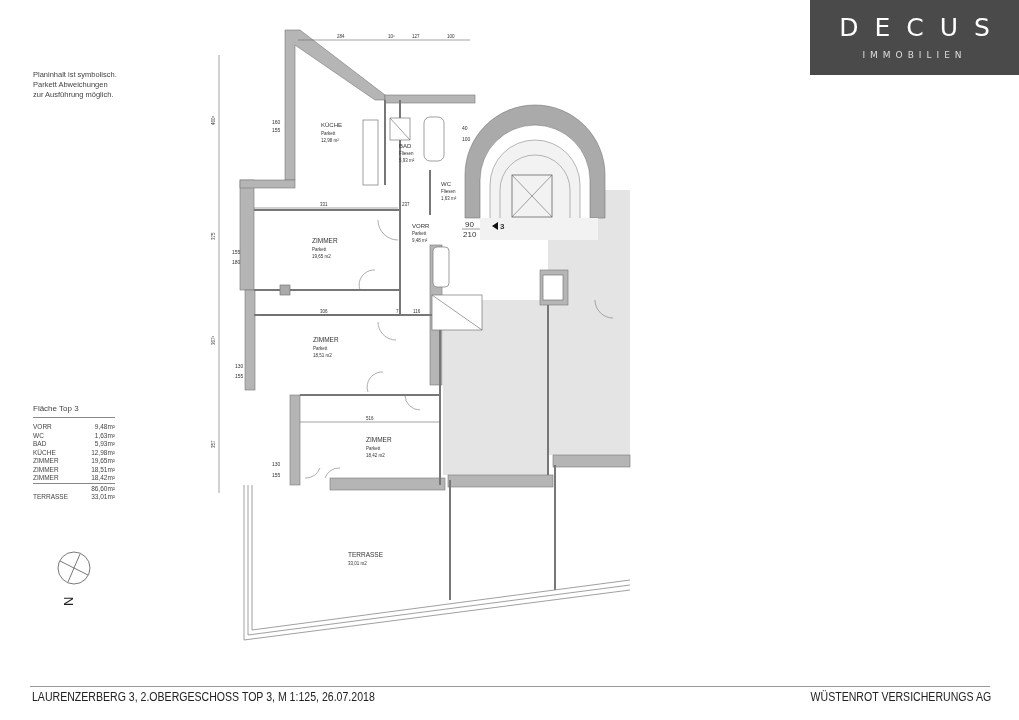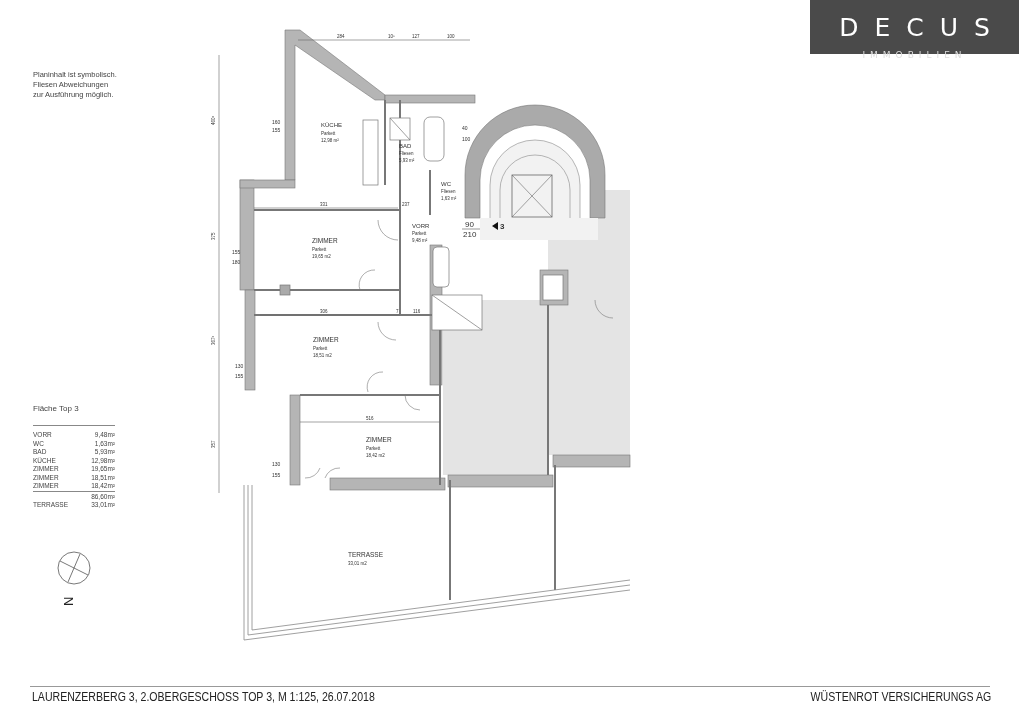--- a/index.html
+++ b/index.html
@@ -1,44 +1,44 @@
 <!DOCTYPE html>
 <html><head>
 <meta charset="utf-8">
 <style>
   html, body { margin: 0; padding: 0; background: #ffffff; }
   body { width: 1019px; height: 720px; position: relative; overflow: hidden; font-family: "Liberation Sans", sans-serif; color: #333; }
-  .logo { position: absolute; left: 810px; top: 0; width: 209px; height: 54px; background: #4a4a4a; color: #fff; text-align: center; }
+  .logo { position: absolute; left: 810px; top: 0; width: 209px; height: 75px; background: #4a4a4a; color: #fff; text-align: center; }
   .logo-main { font-family: "DejaVu Sans", sans-serif; font-size: 25px; letter-spacing: 16px; padding-left: 16px; margin-top: 14px; line-height: 28px; font-weight: 400; }
   .logo-sub { font-family: "DejaVu Sans", sans-serif; font-size: 9px; letter-spacing: 5px; margin-top: 8px; color: #ddd; }
   .disclaimer { position: absolute; left: 33px; top: 70px; font-size: 7.5px; line-height: 10px; color: #444; }
   .disclaimer div { white-space: nowrap; }
   .area-table { position: absolute; left: 33px; top: 404px; width: 82px; font-size: 6.5px; color: #444; }
-  .area-title { font-size: 8px; padding-bottom: 12px; border-bottom: 1px solid #888; margin-bottom: 5px; }
+  .area-title { font-size: 8px; padding-bottom: 4px; border-bottom: 1px solid #888; margin-bottom: 5px; }
   .area-row { display: flex; justify-content: space-between; line-height: 8.5px; }
   .area-row.last { border-bottom: 1px solid #888; }
   .area-total { text-align: right; line-height: 9px; }
   .compass { position: absolute; left: 50px; top: 548px; }
   .footer-line { position: absolute; left: 30px; top: 686px; width: 960px; height: 1px; background: #999; }
   .footer-left { position: absolute; left: 32px; top: 690px; font-size: 12px; color: #222; transform: scaleX(0.88); transform-origin: left; white-space: nowrap; }
   .footer-right { position: absolute; right: 28px; top: 690px; font-size: 12px; color: #222; transform: scaleX(0.88); transform-origin: right; white-space: nowrap; }
   svg.plan { position: absolute; left: 0; top: 0; }
   svg.plan text { font-family: "Liberation Sans", sans-serif; fill: #333; }
 </style>
 </head>
 <body>
 
 <div class="logo">
   <div class="logo-main">DECUS</div>
   <div class="logo-sub">IMMOBILIEN</div>
 </div>
 
 <div class="disclaimer">
   <div>Planinhalt ist symbolisch.</div>
-  <div>Fliesen Abweichungen</div>
+  <div>Parkett Abweichungen</div>
   <div>zur Ausführung möglich.</div>
 </div>
 
 <div class="area-table">
   <div class="area-title">Fläche Top 3</div>
   <div class="area-row">
       <span>VORR</span>
       <span>9,48m²</span>
     </div>
   <div class="area-row">

